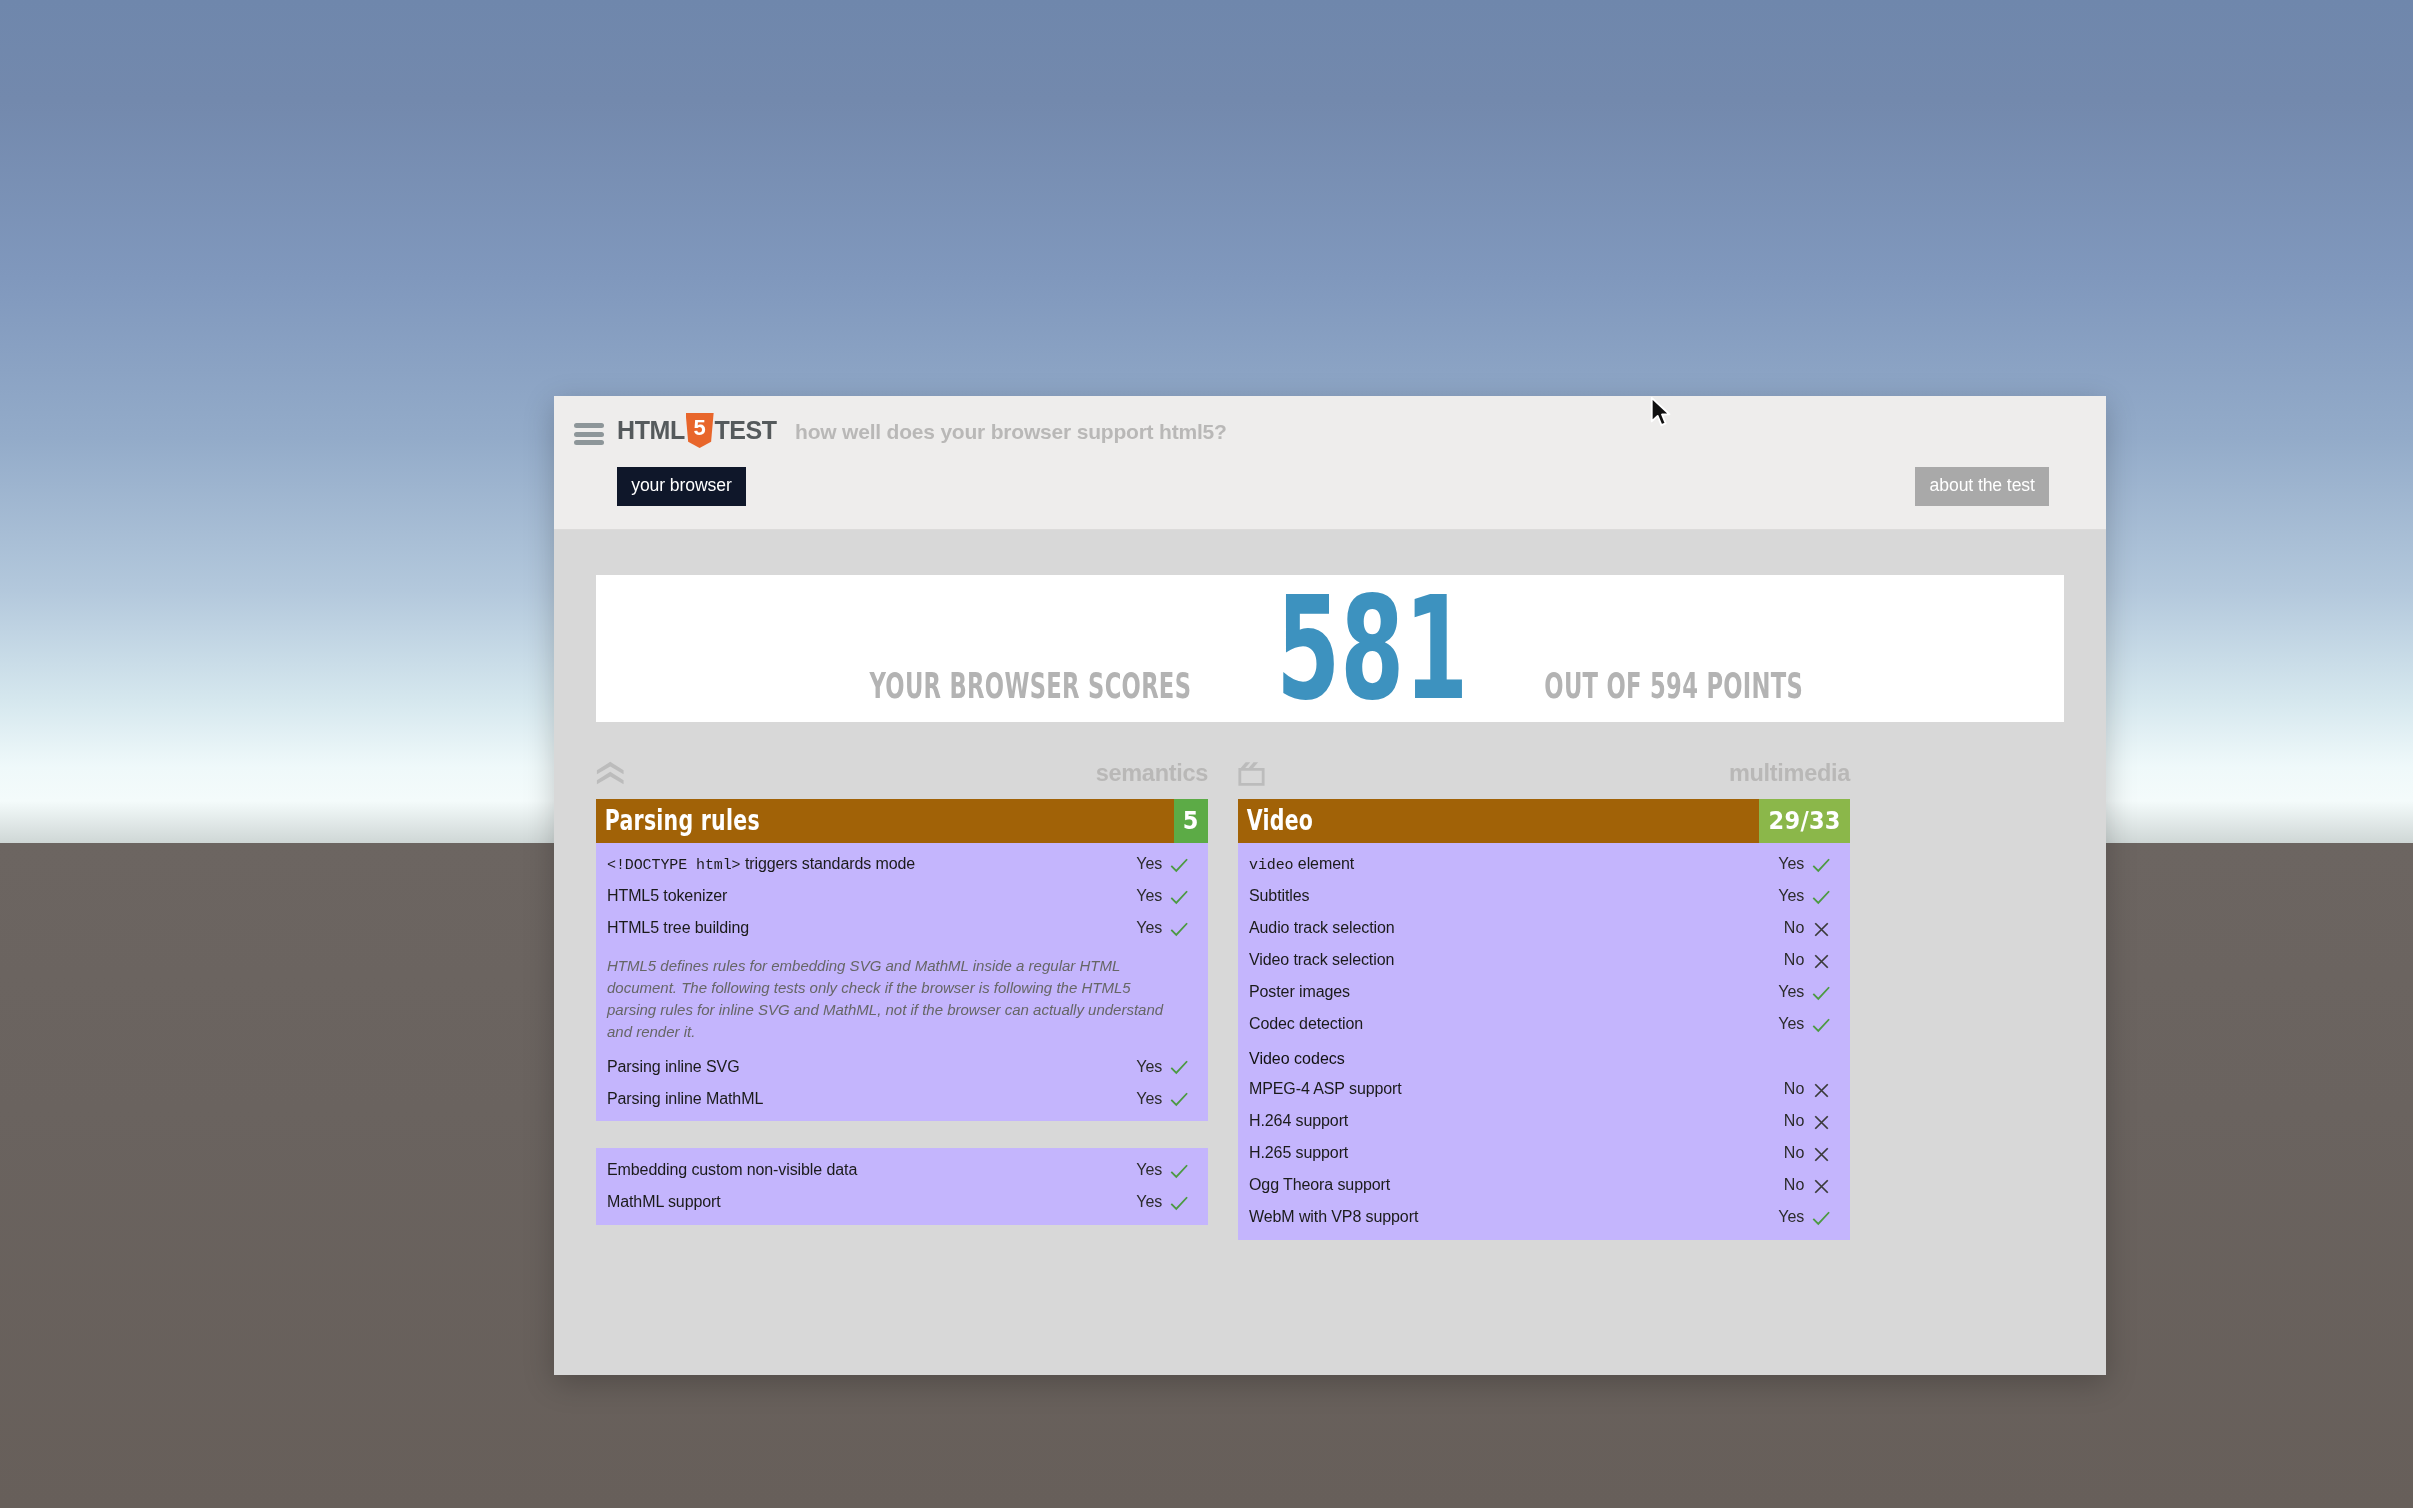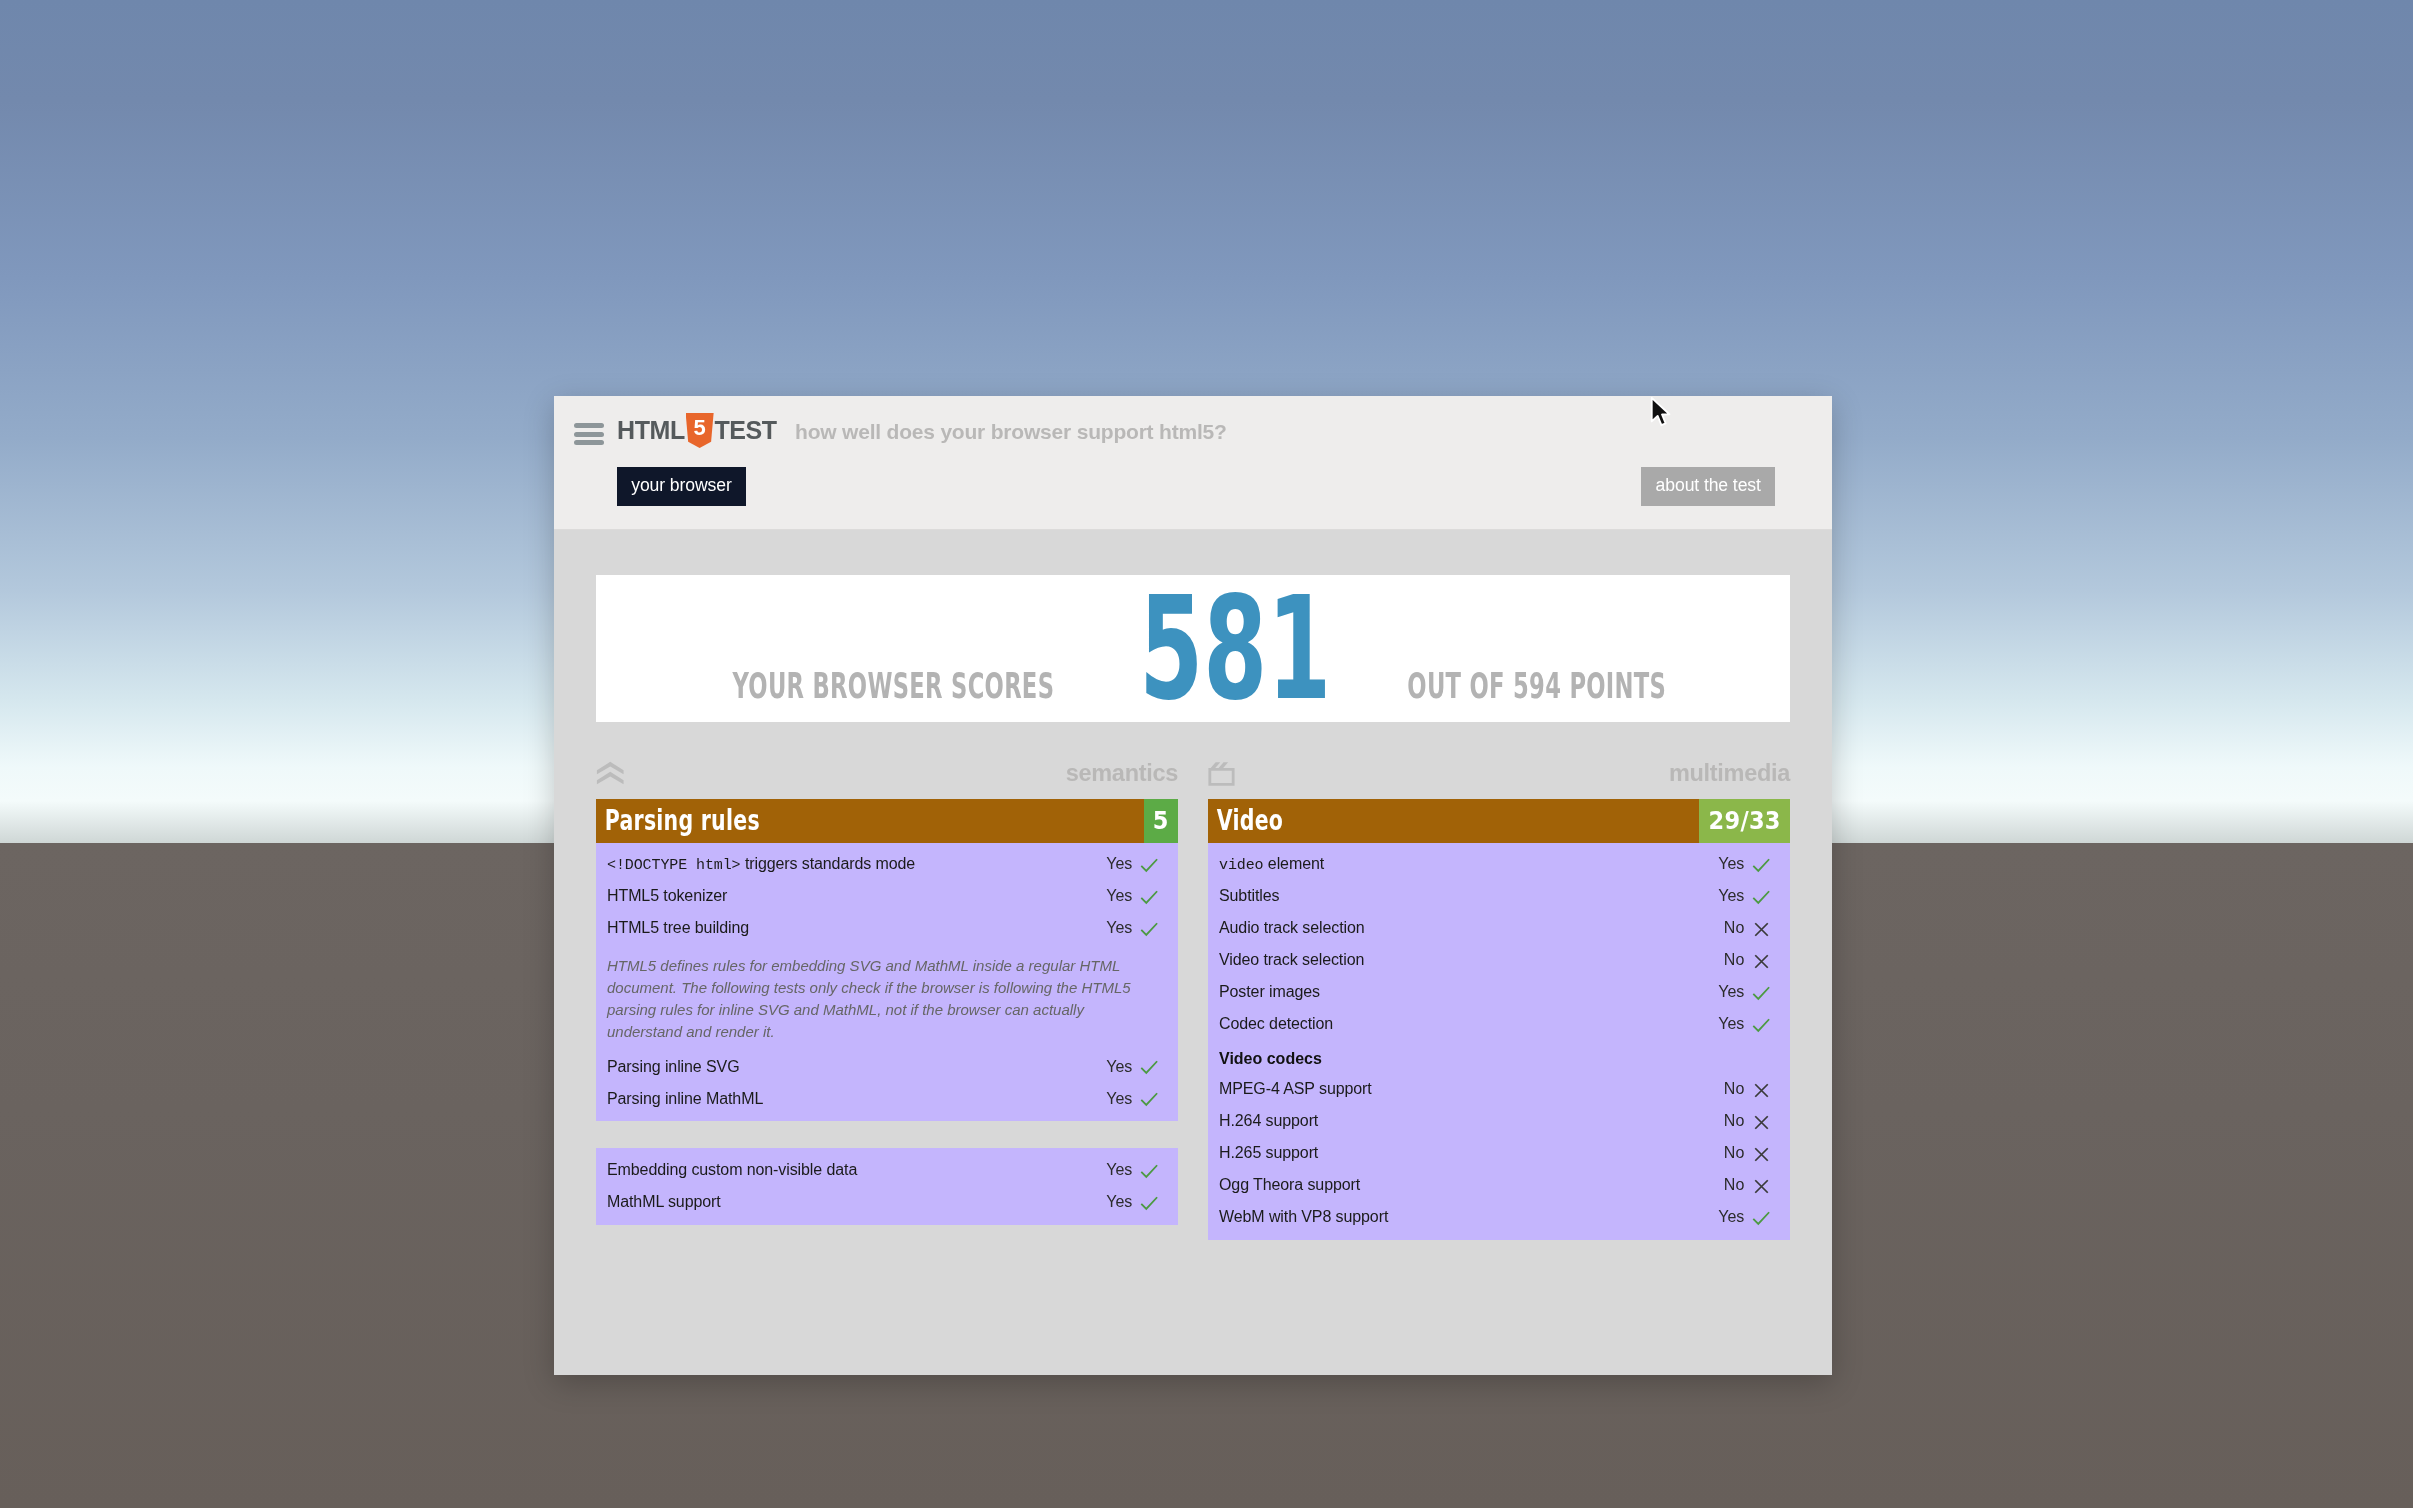--- a/index.html
+++ b/index.html
@@ -28,21 +28,21 @@
   }
   #ground {
     position: absolute; left: 0; top: 843px; width: 2413px; height: 665px;
     background: linear-gradient(to bottom, #6c6561 0%, #6a635f 40%, #675f5a 100%);
   }
 
   
   #window {
     position: absolute;
     left: 554px; top: 396px;
-    width: 1278px; height: 979px;
+    width: 1552px; height: 979px;
     background: #d8d8d8;
     overflow: hidden;
     box-shadow: 0 8.4px 28.5px rgba(0,0,0,.22);
   }
 
   
   .site-header {
     position: relative;
     height: 134px;
     background: #eeedec;
@@ -185,21 +185,21 @@
     font-family: "Liberation Mono", "DejaVu Sans Mono", monospace;
     font-size: 15px;
   }
   .row .verdict {
     width: 40px; text-align: right; color: #2b2b2b; font-size: 16px;
   }
   .row .mark { width: 34px; text-align: center; }
   .mark svg { display: inline-block; vertical-align: middle; }
   .subhead {
     padding: 10px 11px 5px 11px;
-    font-size: 16px; font-weight: bold; color: #111;
+    font-size: 16px; font-weight: normal; color: #111;
   }
   .note {
     padding: 11px 27px 8.4px 11px;
     font-size: 15px; font-style: italic; color: #666;
     line-height: 1.45;
   }
 
   
   #cursor {
     position: absolute; left: 1650px; top: 397px;

